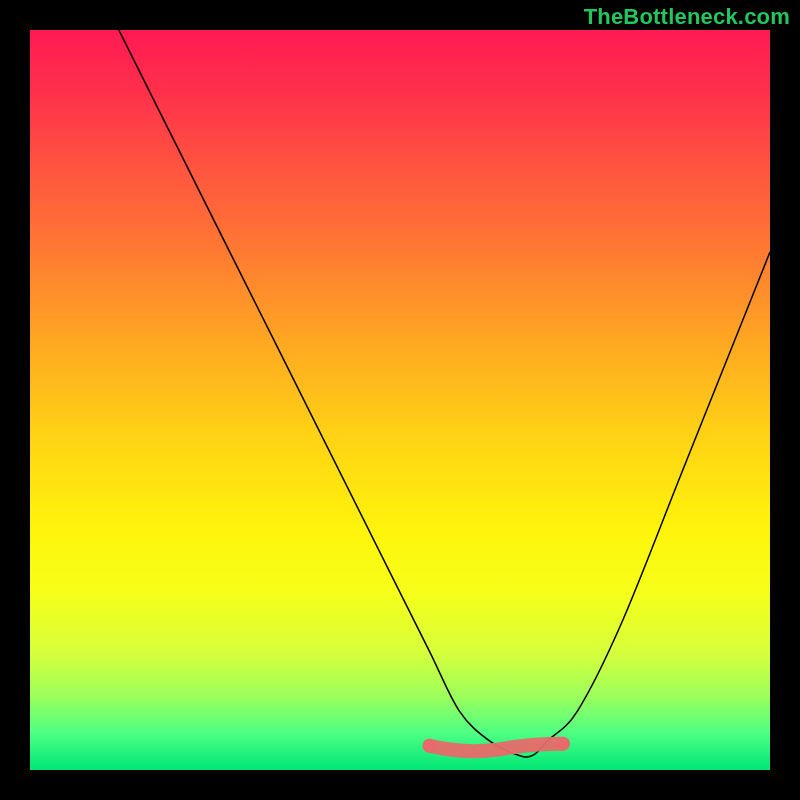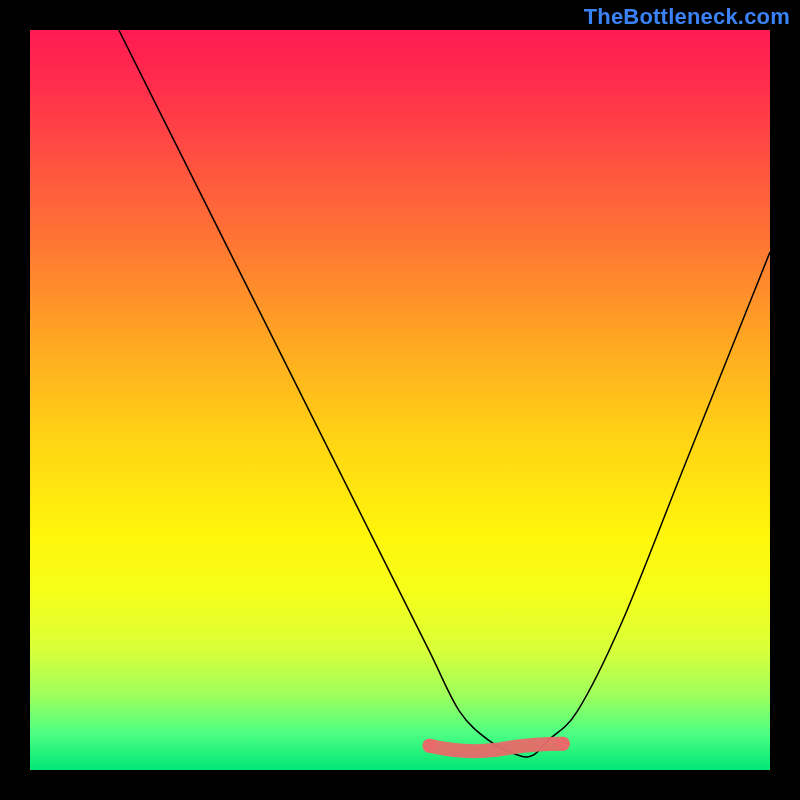--- a/index.html
+++ b/index.html
@@ -14,21 +14,21 @@
   .frame {
     position: relative;
     width: 800px;
     height: 800px;
     background: #000;
   }
   .watermark {
     position: absolute;
     top: 4px;
     right: 10px;
-    color: #3b82f6;
+    color: #22c55e;
     font-size: 22px;
     font-weight: 600;
     letter-spacing: 0.2px;
     z-index: 50;
   }
   .plot-area {
     position: absolute;
     left: 30px;
     top: 30px;
     width: 740px;

